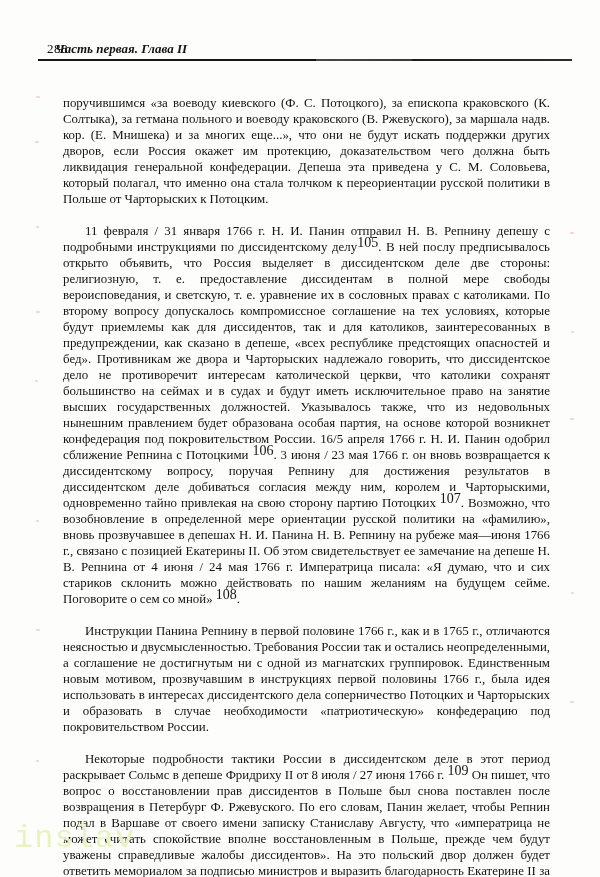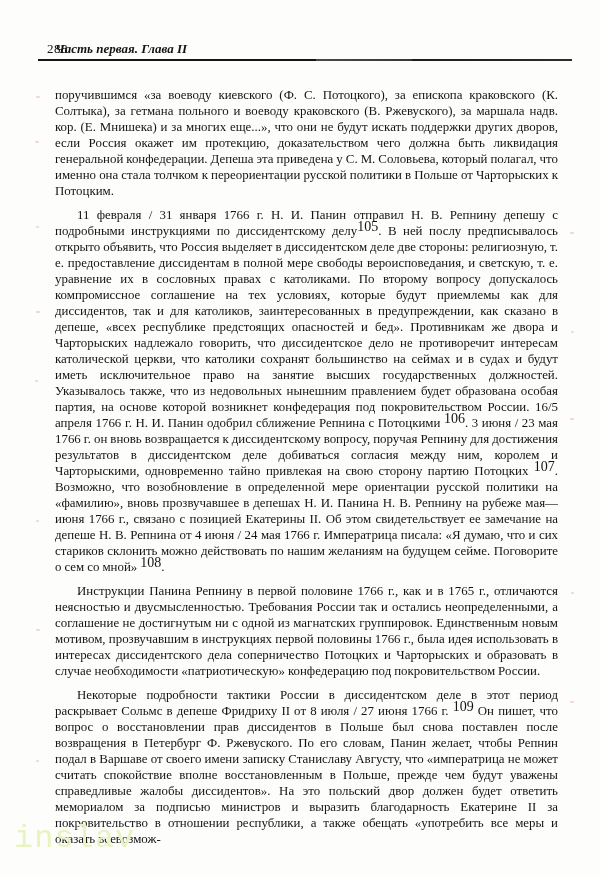--- a/index.html
+++ b/index.html
@@ -54,21 +54,21 @@
   .page-body {
     position: absolute;
     top: 79px;
     left: 47px;
     width: 519px;
     font-size: 12.9px;
     line-height: 16px;
     text-align: justify;
     word-spacing: -0.2px;
   }
-  .para { margin: 8px; }
+  .para { margin: 16px; }
   .para.indent { text-indent: 22px; }
   .para sup {
     font-size: 14px;
     line-height: 0;
     vertical-align: 4px;
   }
 
   
   .watermark {
     position: absolute;

